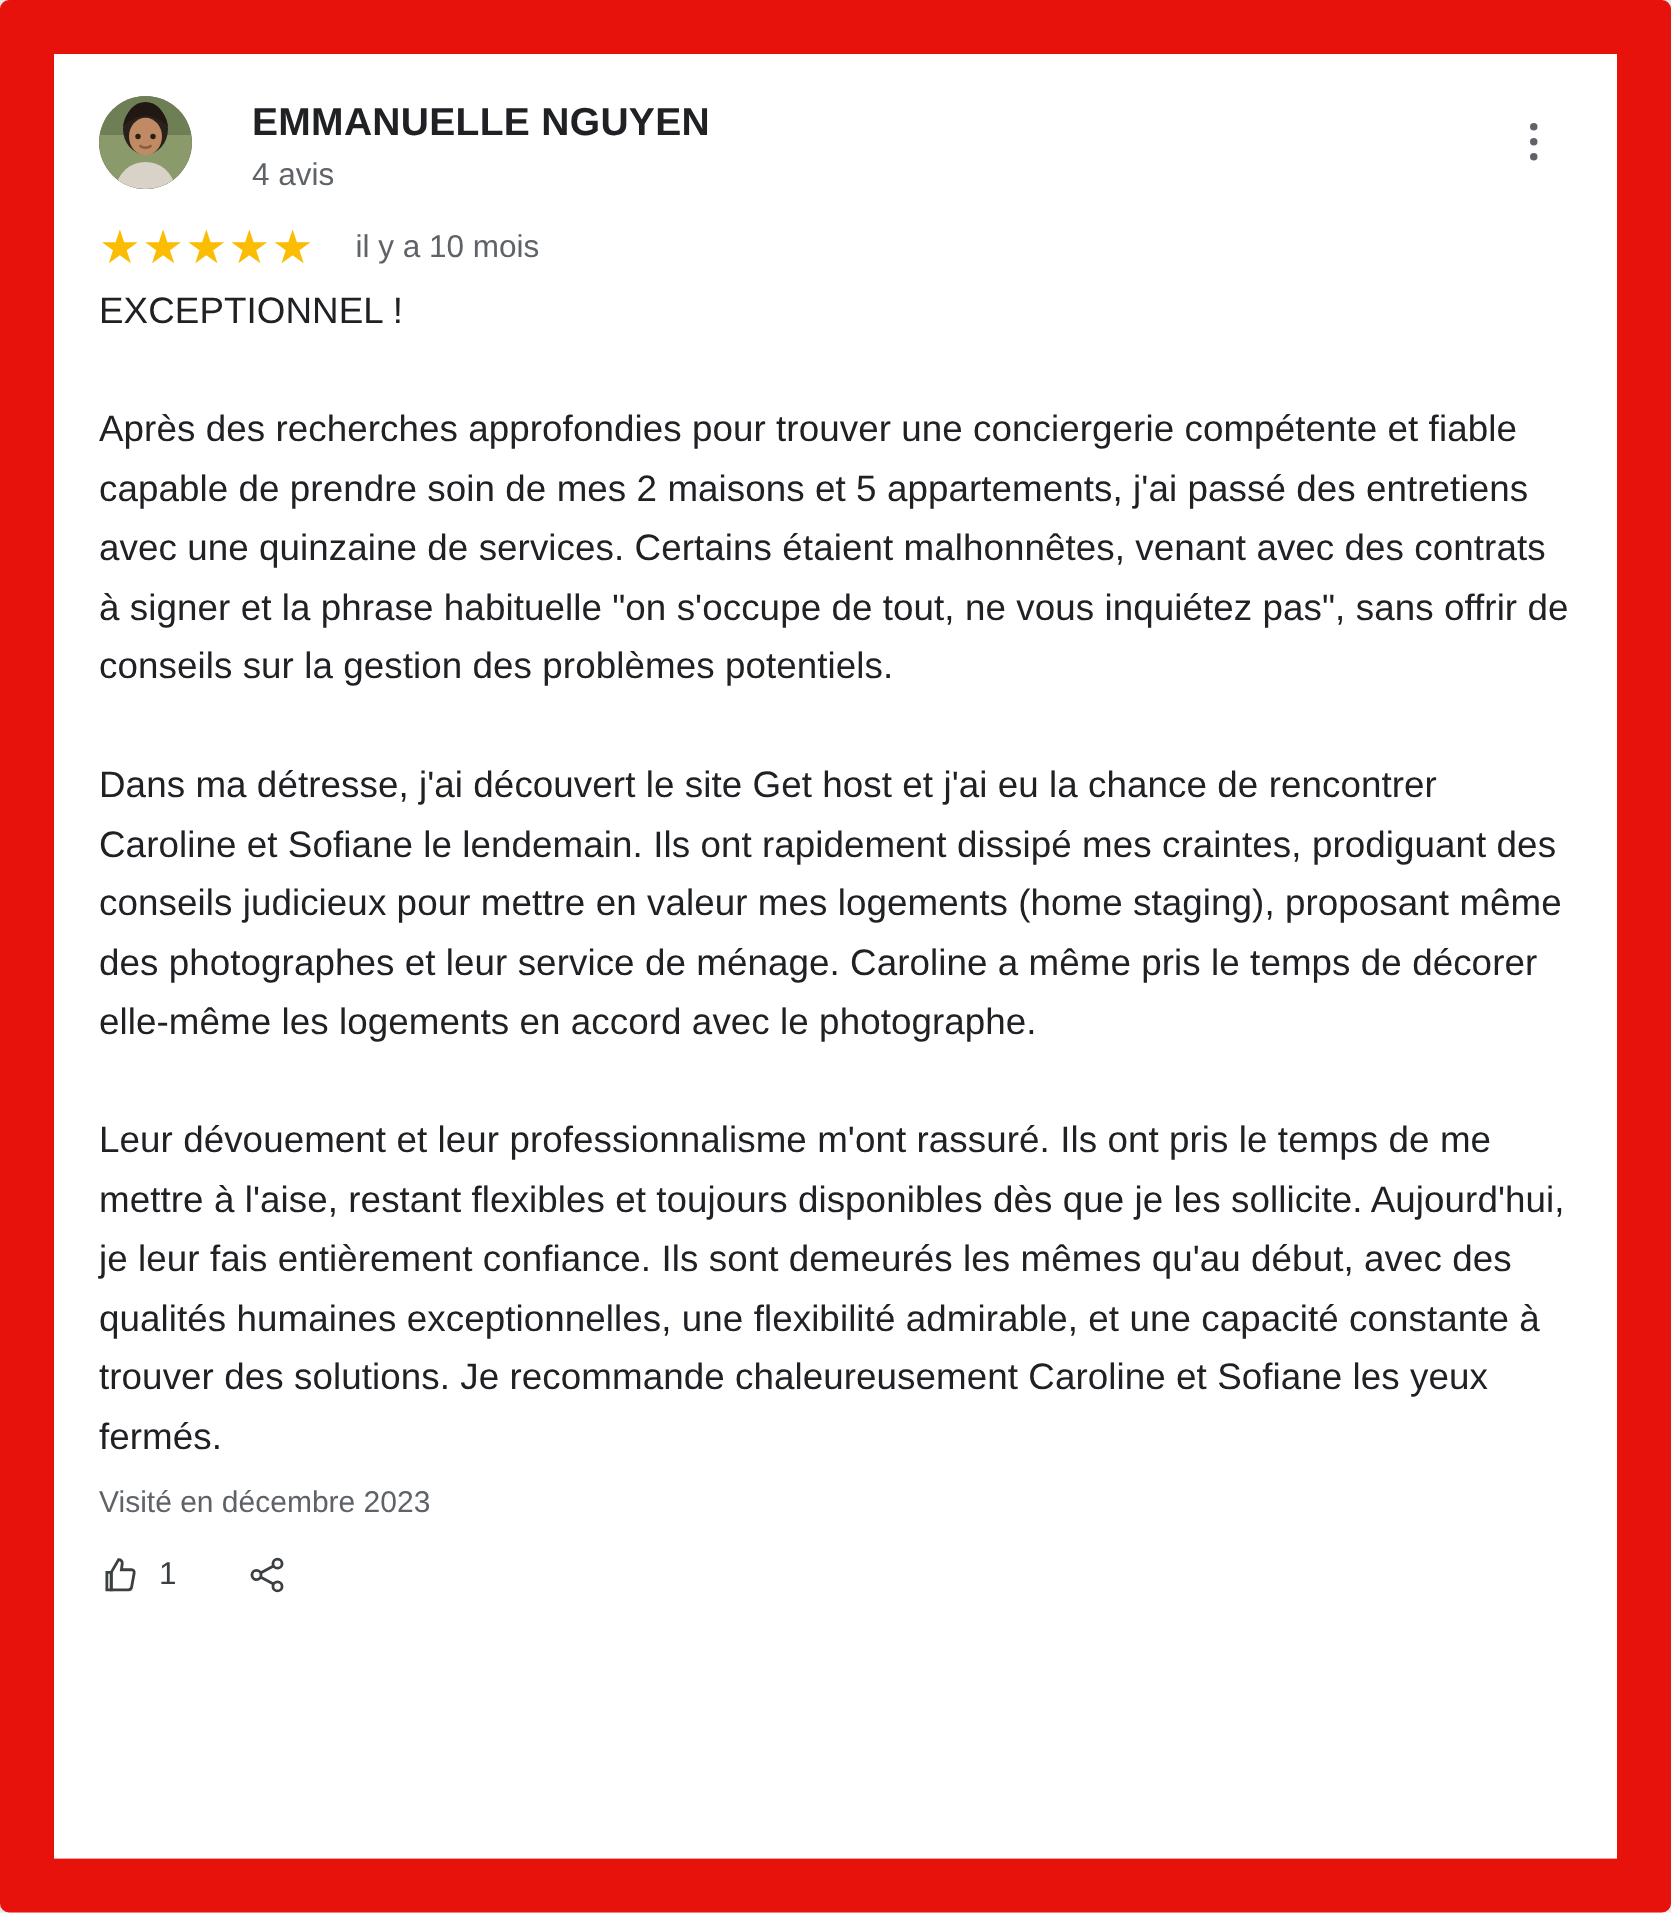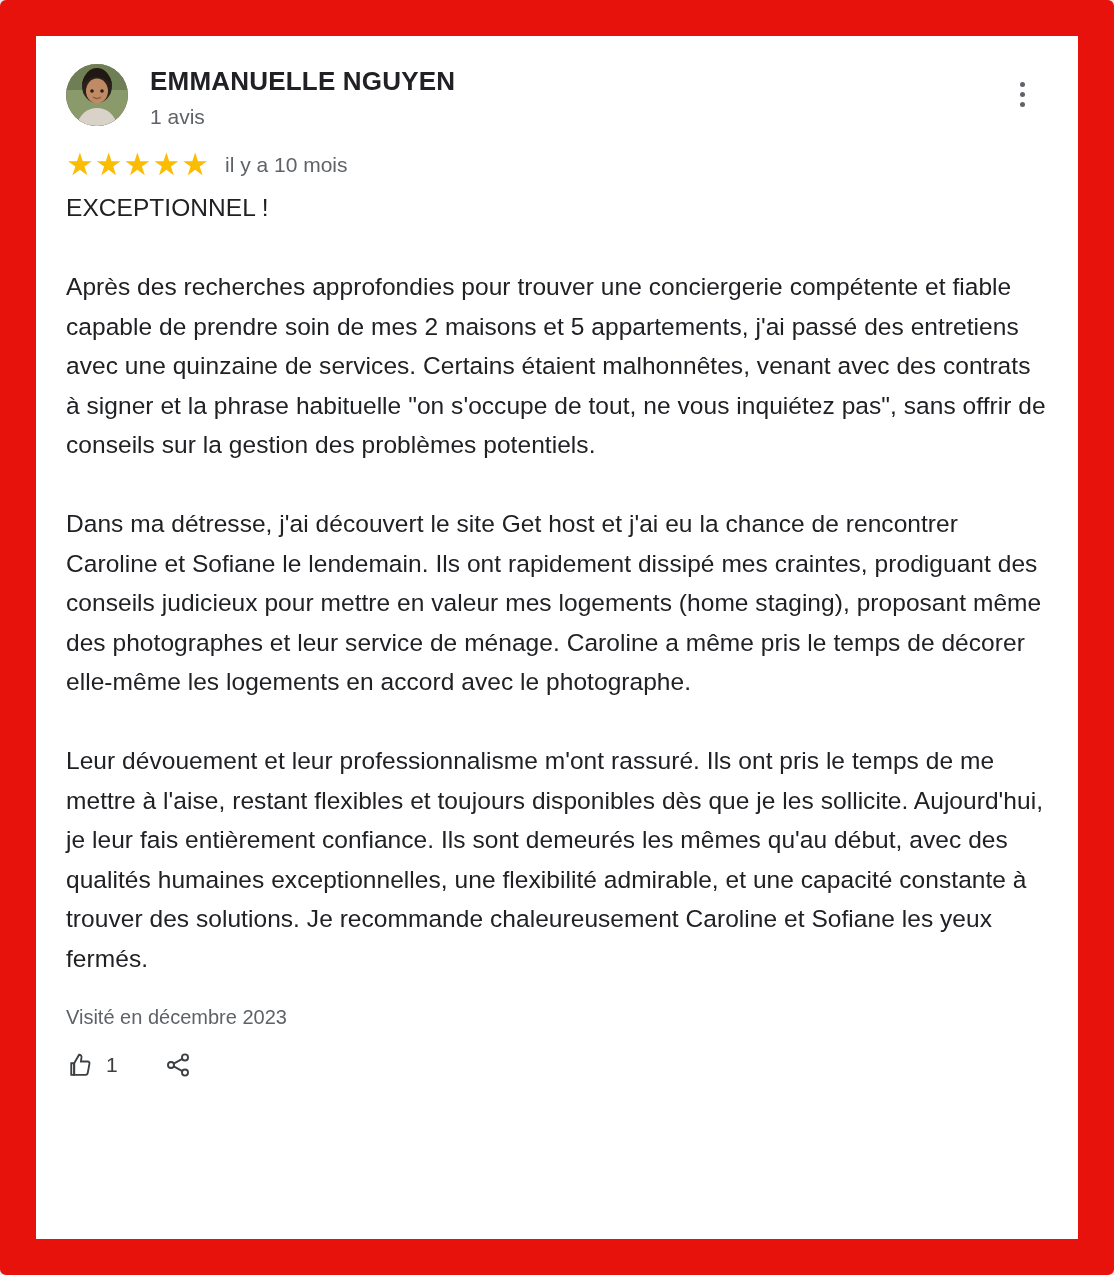--- a/index.html
+++ b/index.html
@@ -42,21 +42,21 @@
     width: 62px;
     height: 62px;
     border-radius: 50%;
     flex: 0 0 62px;
     overflow: hidden;
     background: #6d5a4c;
     position: relative;
   }
   .avatar svg { display: block; }
   .header-text {
-    margin-left: 22px;
+    margin-left: 40px;
     padding-top: 3px;
   }
   .reviewer-name {
     font-size: 26px;
     font-weight: bold;
     color: #202124;
     letter-spacing: 0.2px;
     line-height: 1.15;
   }
   .reviewer-meta {
@@ -95,32 +95,32 @@
     gap: 1px;
   }
   .star {
     font-size: 31px;
     line-height: 31px;
     color: #fbbc04;
   }
   .rating-time {
     font-size: 21px;
     color: #5f6368;
-    margin-left: 16px;
+    margin-left: 28px;
   }
   .review-body {
     margin-top: 8px;
     font-size: 24.5px;
     line-height: 39.5px;
     color: #202124;
     white-space: pre-wrap;
     letter-spacing: 0.05px;
   }
   .visit-info {
-    margin-top: 28px;
+    margin-top: 13px;
     font-size: 20px;
     color: #5f6368;
   }
   .actions {
     margin-top: 22px;
     display: flex;
     align-items: center;
     gap: 46px;
     padding-bottom: 20px;
   }
@@ -158,21 +158,21 @@
             <path d="M16 20 q15 -14 30 0 q-4 -16 -15 -16 q-11 0 -15 16z" fill="#211813"></path>
             <ellipse cx="26" cy="27" rx="1.8" ry="1.8" fill="#2a1d16"></ellipse>
             <ellipse cx="36" cy="27" rx="1.8" ry="1.8" fill="#2a1d16"></ellipse>
             <path d="M27 33 q4 3 8 0" stroke="#8a5b3d" stroke-width="1.5" fill="none"></path>
             <path d="M10 62 q6 -18 21 -18 q15 0 21 18z" fill="#d8d2c8"></path>
           </g>
         </svg>
       </div>
       <div class="header-text">
         <div class="reviewer-name">EMMANUELLE NGUYEN</div>
-        <div class="reviewer-meta">1 avis</div>
+        <div class="reviewer-meta">4 avis</div>
       </div>
       <div class="more-button">
         <span></span>
           <span></span>
           <span></span>
       </div>
     </div>
 
     <div class="rating-row">
       <div class="stars">

